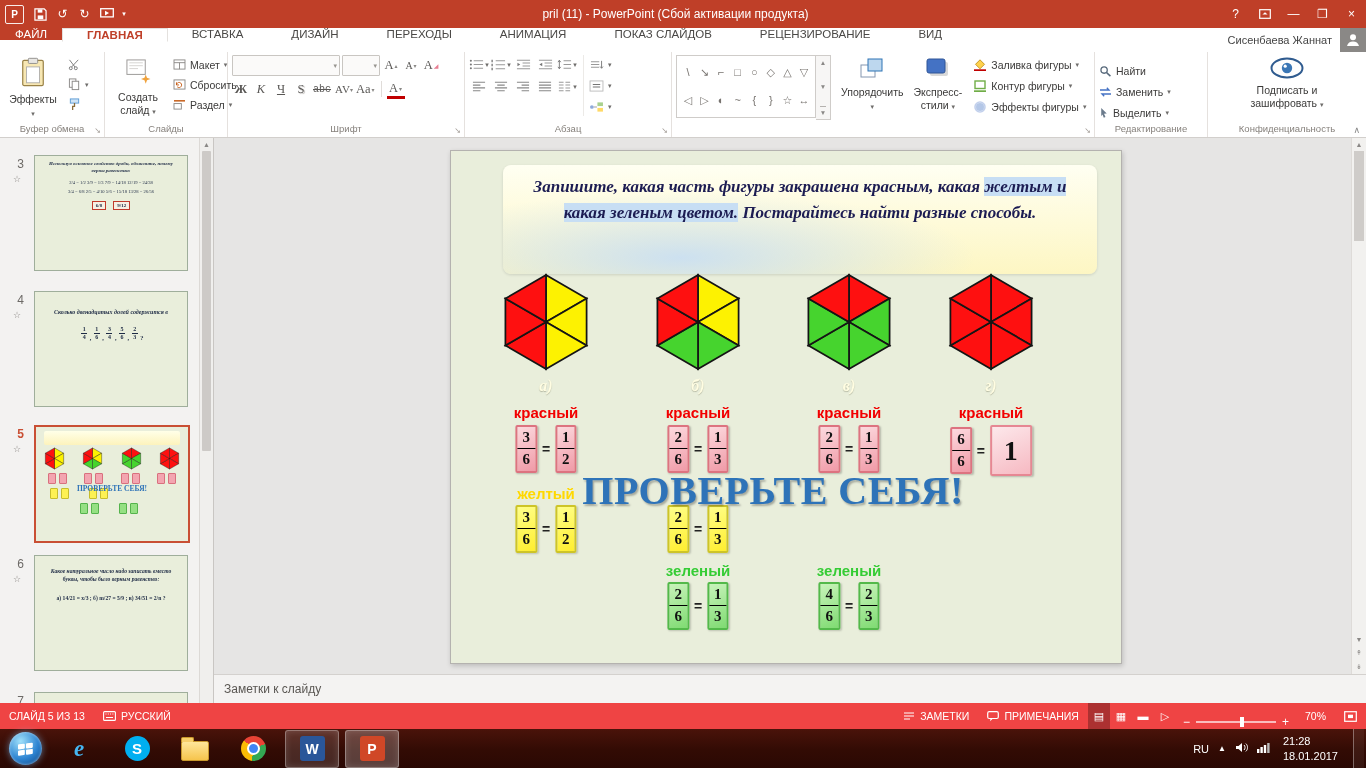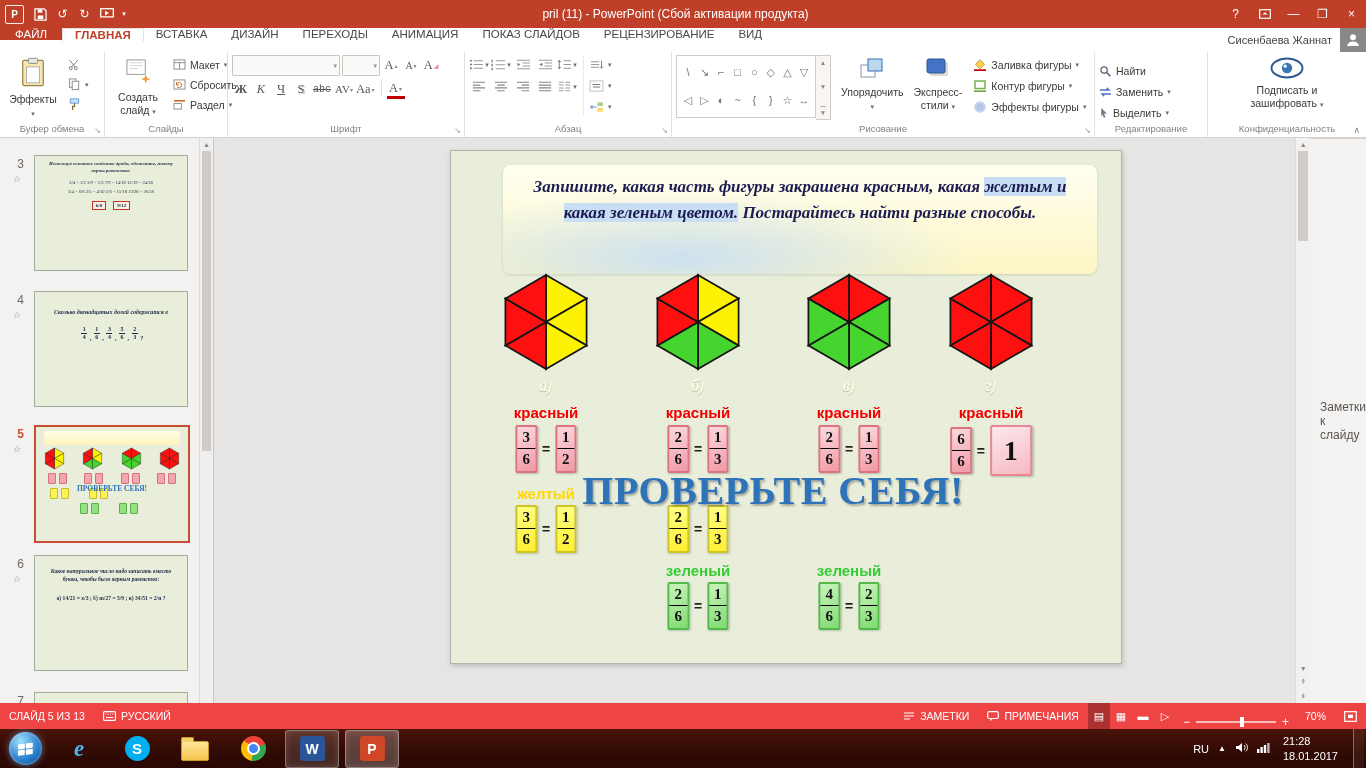--- a/index.html
+++ b/index.html
@@ -12,21 +12,21 @@
   .app-logo{width:17px;height:17px;border:1.5px solid rgba(255,255,255,.9);border-radius:2px;display:flex;align-items:center;justify-content:center;font-size:10px;font-weight:bold;margin-right:5px;color:#fff}
   .qat-btn{width:21px;height:22px;display:flex;align-items:center;justify-content:center;font-size:12px;color:#fff}
   .qat-btn.small{width:12px;font-size:7px}
   .tb-title{flex:1;text-align:center;font-size:12px;white-space:nowrap;overflow:hidden;color:#fff}
   .win-controls{display:flex;height:28px}
   .win-controls span{width:29px;display:flex;align-items:center;justify-content:center;font-size:12px;color:#fff}
 
   
   .tabsrow{flex:0 0 24px;background:#fff;display:flex;align-items:stretch}
   .tabs{display:flex;align-items:flex-start}
-  .tab{padding:0 12px;display:flex;align-items:center;font-size:11.5px;color:#4a4846;white-space:nowrap;cursor:default}
+  .tab{padding:0 24px;display:flex;align-items:center;font-size:11.5px;color:#4a4846;white-space:nowrap;cursor:default}
   .tab.file{background:#bf3f28;color:#fff;padding:0 15px}
   .tab.active{color:#bf3f28;background:#fff;border:1px solid #e4e1de;border-bottom-color:#fff;font-weight:bold}
   .username{margin-left:auto;display:flex;align-items:center;font-size:11px;color:#444;padding-right:8px;white-space:nowrap}
   .avatar{width:26px;height:24px;background:#8a8886;display:flex;align-items:center;justify-content:center}
 
   
   .ribbon{flex:0 0 81px;background:#fff;display:flex;position:relative;border-bottom:1px solid #d2cfcc}
   .rgroup{position:relative;border-right:1px solid #e5e1de;display:flex;flex-direction:column;flex:0 0 auto}
   .g-body{flex:1;display:flex;align-items:flex-start;padding:3px 4px 0}
   .g-label{flex:0 0 15px;text-align:center;font-size:9.5px;color:#86817c;line-height:14px;white-space:nowrap}
@@ -98,21 +98,21 @@
   .mini-row.r2{gap:20px;padding-left:14px;margin-top:4px}
   .mini-row.r3{gap:20px;padding-left:44px;margin-top:4px}
   .mini-group{display:flex;gap:3px;align-items:center}
   .mini-box{width:6px;height:9px;border-radius:1px}
   .mini-box.red{background:#f3a5b0;border:1px solid #d9707e}
   .mini-box.yellow{background:#fdf153;border:1px solid #c6bd2c}
   .mini-box.green{background:#95e083;border:1px solid #55b34c}
   .mini-overlay{position:absolute;left:50%;top:57px;transform:translateX(-50%);font:bold 7.5px "Liberation Serif",serif;color:#2e73b8;white-space:nowrap}
 
   
-  .editorcol{flex:1;display:flex;flex-direction:row;min-width:0}
+  .editorcol{flex:1;display:flex;flex-direction:column;min-width:0}
   .editor{flex:1;position:relative;background:#e6e5e4;overflow:hidden}
   .slide{position:absolute;left:236px;top:12px;width:670px;height:512px;background:#e9eedb;border:1px solid #b4b2af;box-shadow:1px 2px 5px rgba(0,0,0,.18)}
   .ed-scroll{position:absolute;right:0;top:0;bottom:0;width:14px;background:#f2f1ef;border-left:1px solid #dedbd8;display:flex;flex-direction:column;align-items:center;font-size:7px;color:#8b8886}
   .ed-scroll .arr{padding:3px 0}
   .ed-thumb{width:10px;height:90px;background:#cfccc9}
   .ed-spacer{flex:1}
   .notesbar{flex:0 0 28px;background:#f4f3f2;border-top:1px solid #d4d1ce;display:flex;align-items:center;font-size:12px;color:#595652;padding-left:10px}
 
   .task-box{position:absolute;left:52px;top:14px;width:566px;min-height:92px;border-radius:8px;padding:9px 14px 8px;
     background:radial-gradient(ellipse at 30% 85%,rgba(199,222,244,.9) 0%,rgba(199,222,244,0) 50%),linear-gradient(180deg,#fffff2,#fdf6c3);
@@ -532,21 +532,20 @@
           <span class="wbtn">
             <svg width="14" height="12" viewBox="0 0 14 12">
                 <circle cx="7" cy="6" r="4" fill="#b4c7e7"></circle>
                 <circle cx="7" cy="6" r="5" fill="none" stroke="#8faadc" opacity=".55" stroke-width="1.6"></circle>
               </svg>
             <span>Эффекты фигуры</span>
               <span class="dd">▾</span>
           </span>
         </div>
       </div>
-      <div class="g-label">Рисование</div>
       <span class="dlg">↘</span>
     </div>
 
     <div class="rgroup" style="width:112px">
       <div class="g-body">
         <div class="edit-col">
           <span class="wbtn">
             <svg width="13" height="12" viewBox="0 0 14 12">
                 <circle cx="5.5" cy="5" r="3.4" fill="none" stroke="#56687a" stroke-width="1.4"></circle>
                 <path d="M8.2 7.8L12.3 11.5" stroke="#56687a" stroke-width="1.6"></path>

